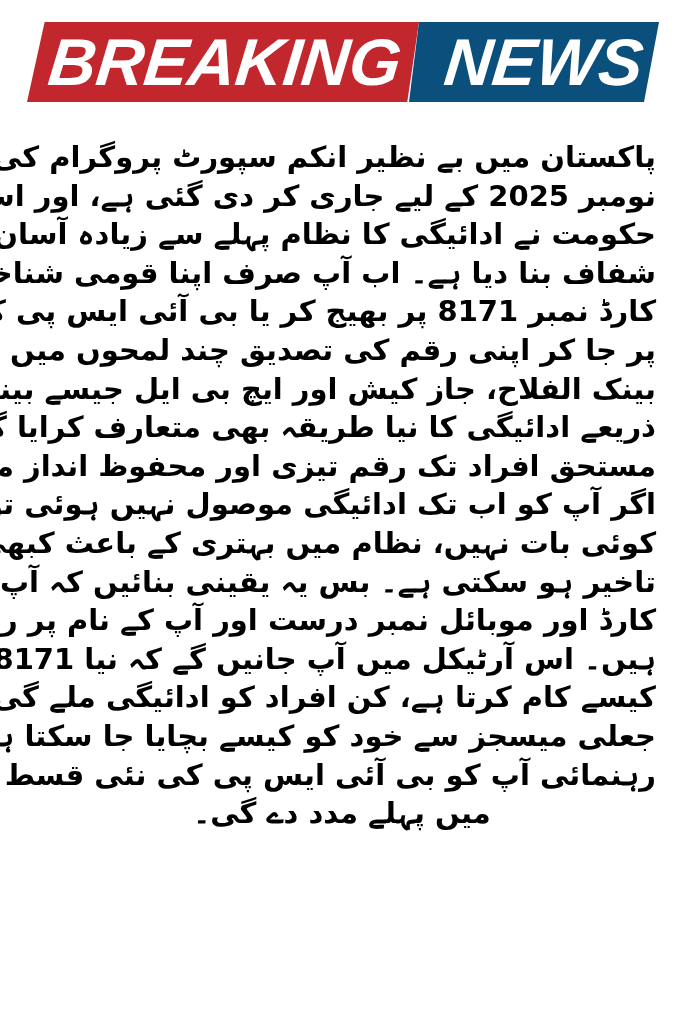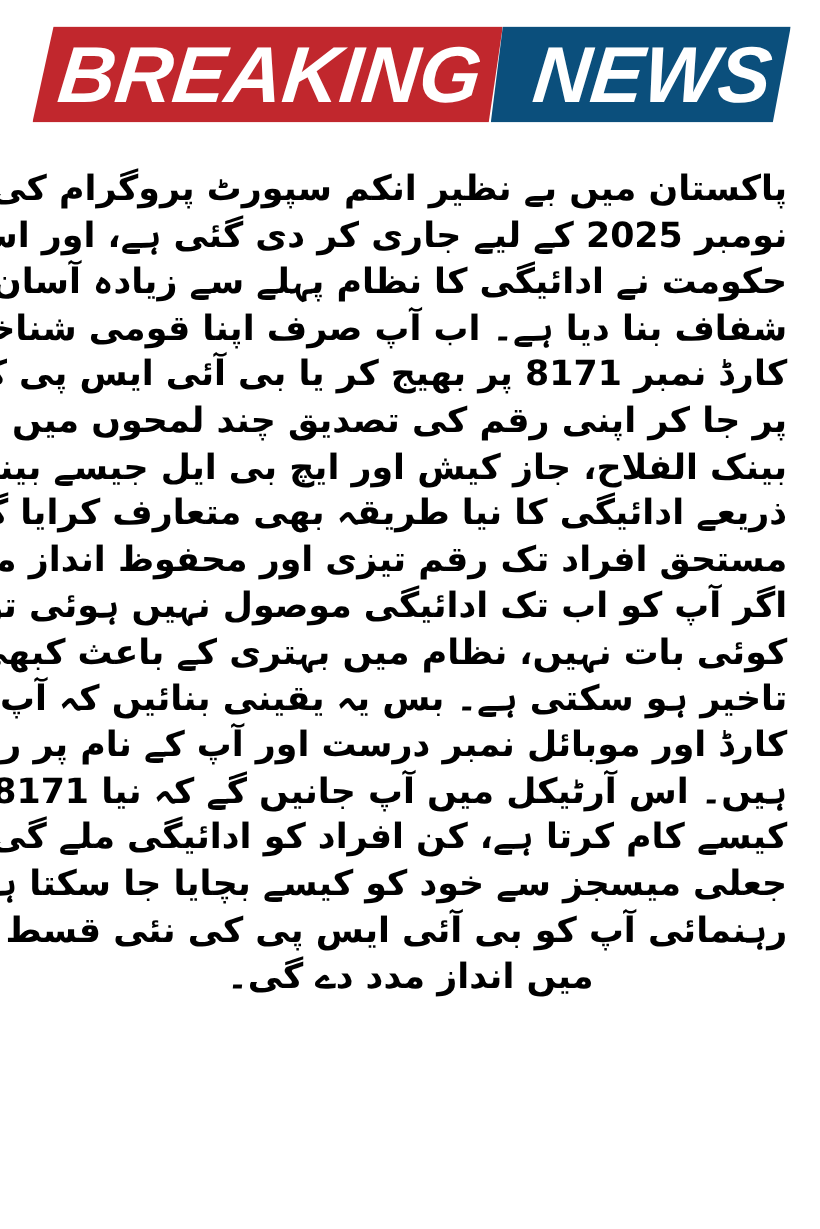--- a/index.html
+++ b/index.html
@@ -100,14 +100,14 @@
   <span class="line">ذریعے ادائیگی کا نیا طریقہ بھی متعارف کرایا گیا ہے تاکہ</span>
   <span class="line">مستحق افراد تک رقم تیزی اور محفوظ انداز میں پہنچ سکے۔</span>
   <span class="line">اگر آپ کو اب تک ادائیگی موصول نہیں ہوئی تو فکر کی</span>
   <span class="line">کوئی بات نہیں، نظام میں بہتری کے باعث کبھی کبھار</span>
   <span class="line">تاخیر ہو سکتی ہے۔ بس یہ یقینی بنائیں کہ آپ کا شناختی</span>
   <span class="line">کارڈ اور موبائل نمبر درست اور آپ کے نام پر رجسٹرڈ</span>
   <span class="line">ہیں۔ اس آرٹیکل میں آپ جانیں گے کہ نیا 8171 سسٹم</span>
   <span class="line">کیسے کام کرتا ہے، کن افراد کو ادائیگی ملے گی، اور فراڈ یا</span>
   <span class="line">جعلی میسجز سے خود کو کیسے بچایا جا سکتا ہے۔ یہ مکمل</span>
   <span class="line">رہنمائی آپ کو بی آئی ایس پی کی نئی قسط حاصل کرنے</span>
-  <span class="line last">میں انداز مدد دے گی۔</span>
+  <span class="line last">میں پہلے مدد دے گی۔</span>
 </div>
 
 </body></html>

